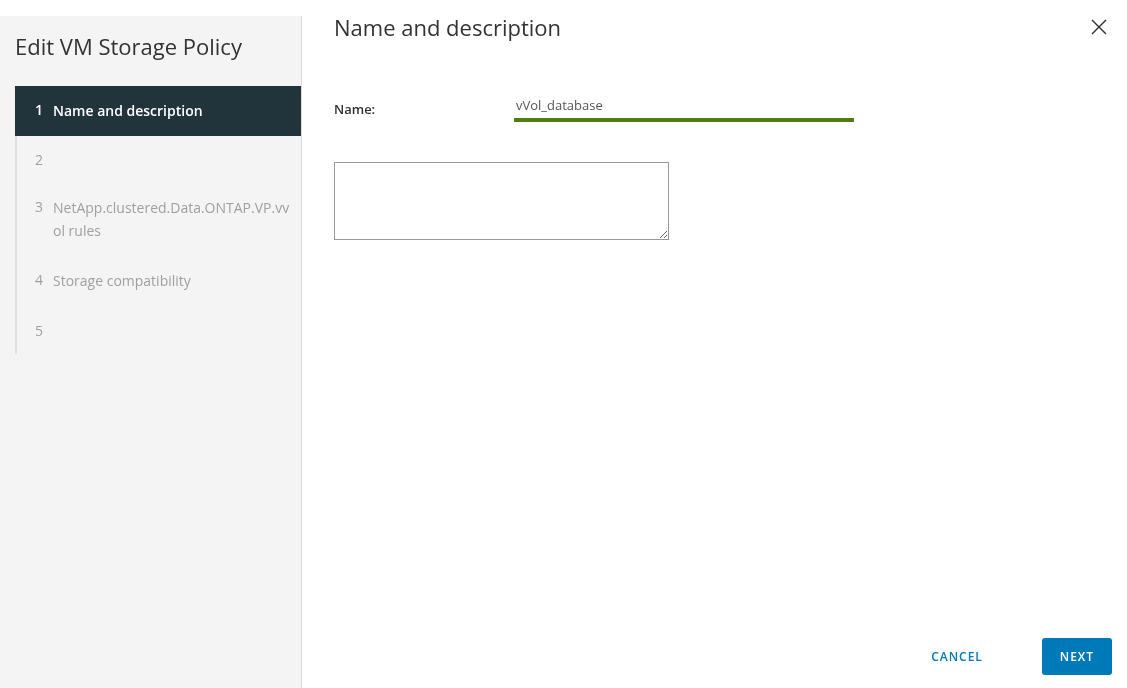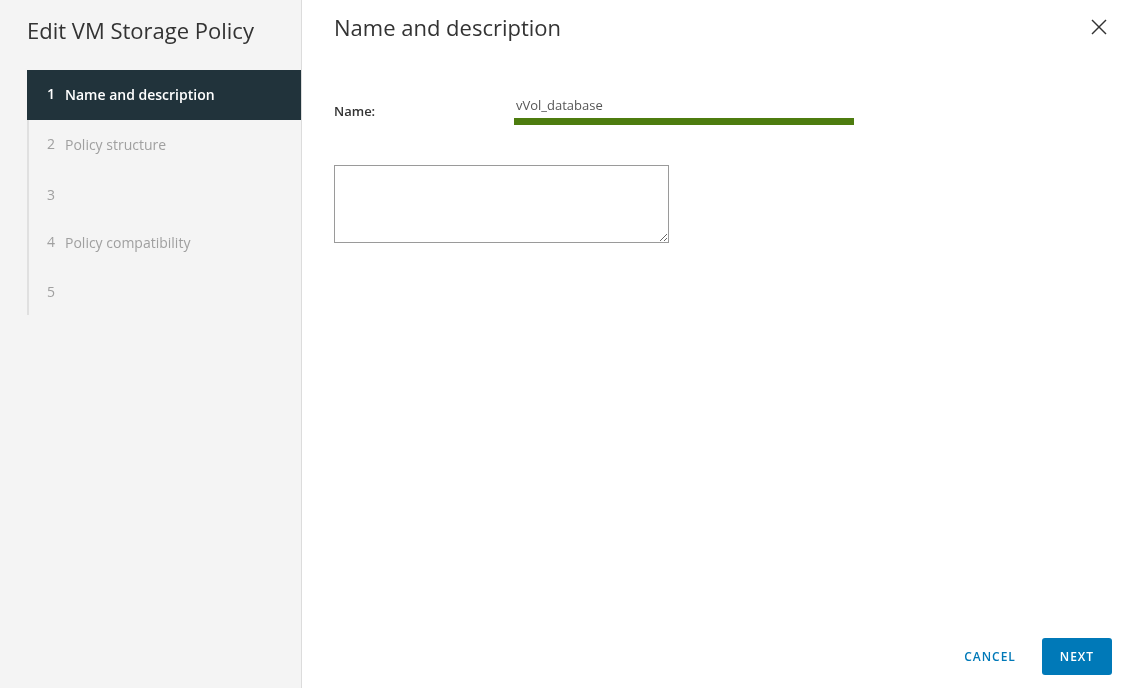--- a/index.html
+++ b/index.html
@@ -14,23 +14,24 @@
       background: #ffffff;
       width: 1127px;
       height: 688px;
       display: flex;
       overflow: hidden;
     }
     .sidebar {
       width: 302px;
       background: #f4f4f4;
       border-right: 1px solid #dcdcdc;
-      padding: 15px 0 0 12px;
+      padding: 15px 0 0 0;
       display: flex;
       flex-direction: column;
+      margin-top: 16px;
     }
     .sidebar-title {
       font-size: 22px;
       font-weight: 400;
       color: #333333;
       padding: 0 15px 25px 15px;
     }
     .step-list {
       padding-left: 20px;
       border-left: 2px solid #e0e0e0;
@@ -101,21 +102,21 @@
     .form-label {
       width: 180px;
       font-size: 13px;
       font-weight: 600;
       color: #333333;
       padding-top: 4px;
     }
     .text-input {
       width: 340px;
       border: none;
-      border-bottom: 7px solid #4d7c0f;
+      border-bottom: 4px solid #4d7c0f;
       padding: 4px 2px;
       font-size: 13px;
       font-family: inherit;
       color: #565656;
       background: transparent;
       outline: none;
     }
     .textarea-input {
       width: 335px;
       height: 78px;
@@ -128,21 +129,21 @@
     }
     .footer {
       position: absolute;
       bottom: 0;
       right: 0;
       width: 100%;
       padding: 13px 15px 13px 0;
       display: flex;
       justify-content: flex-end;
       align-items: center;
-      gap: 20px;
+      gap: 32px;
     }
     .btn-cancel {
       background: none;
       border: none;
       color: #0079b8;
       font-size: 12px;
       font-weight: 600;
       letter-spacing: 0.08em;
       cursor: pointer;
       padding: 8px 6px;
@@ -154,42 +155,43 @@
       border: none;
       color: #ffffff;
       font-size: 12px;
       font-weight: 600;
       letter-spacing: 0.08em;
       cursor: pointer;
       padding: 10px 18px;
       border-radius: 3px;
       text-transform: uppercase;
       font-family: inherit;
+      margin-left: 21px;
     }
   </style>
 </head>
 <body>
 
 <div class="sidebar">
   <div class="sidebar-title">Edit VM Storage Policy</div>
   <div class="step-list">
     <div class="step-item active">
       <span class="step-num">1</span>
       <span class="step-label">Name and description</span>
     </div>
     <div class="step-item">
       <span class="step-num">2</span>
-      <span class="step-label">Policy structure</span>
     </div>
     <div class="step-item multi">
       <span class="step-num">3</span>
+      <span class="step-label">NetApp.clustered.Data.ONTAP.VP.vvol rules</span>
     </div>
     <div class="step-item">
       <span class="step-num">4</span>
-      <span class="step-label">Policy compatibility</span>
+      <span class="step-label">Storage compatibility</span>
     </div>
     <div class="step-item">
       <span class="step-num">5</span>
     </div>
   </div>
 </div>
 
 <div class="main">
   <div class="main-header">
     <div class="panel-title">Name and description</div>

